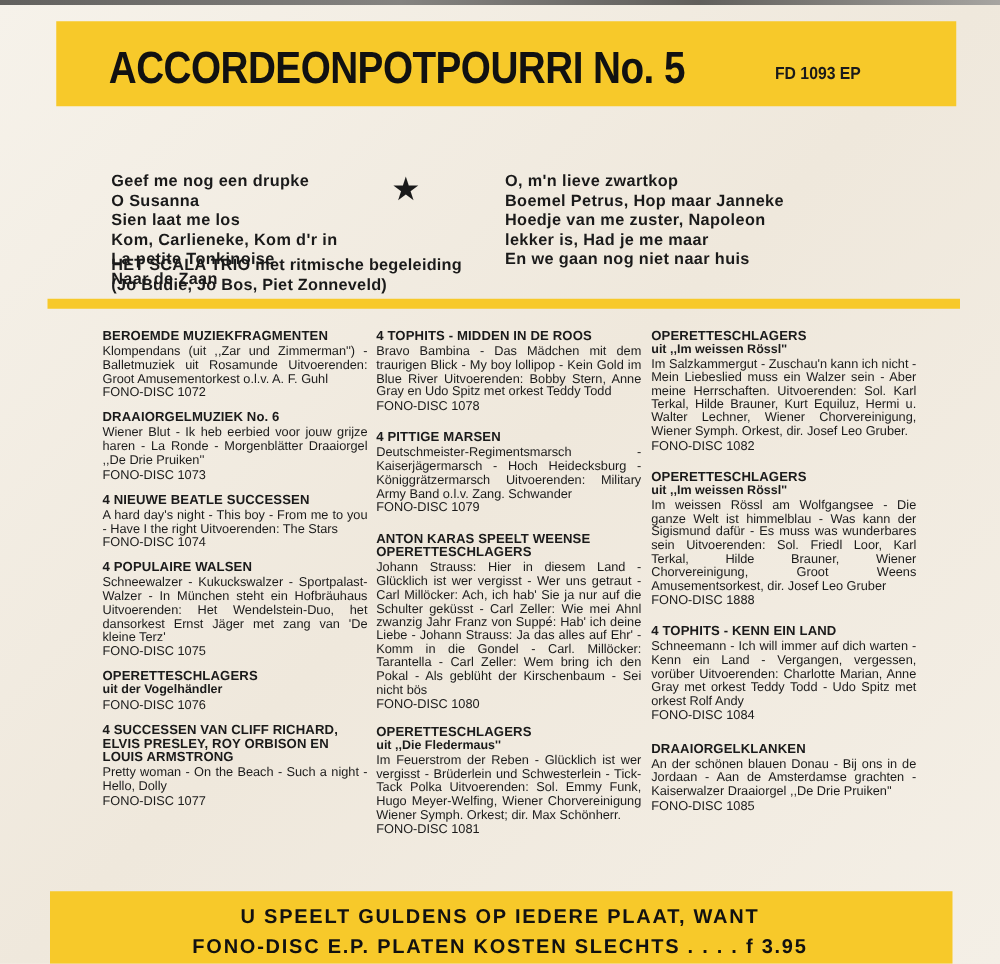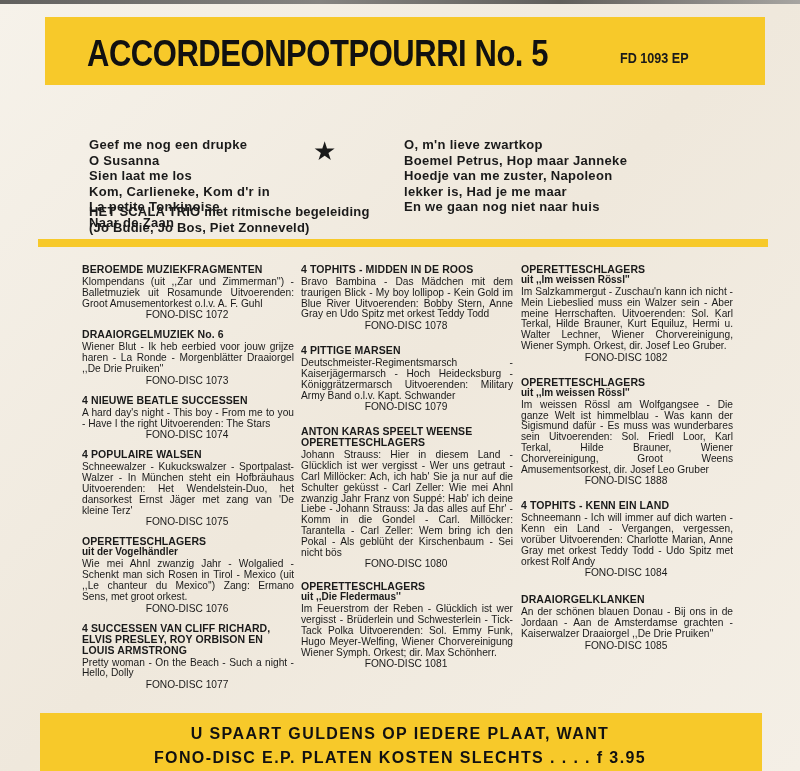--- a/index.html
+++ b/index.html
@@ -55,21 +55,21 @@
     position: absolute; top: 264px; width: 212px;
     font-size: 10.5px; line-height: 10.8px;
   }
   .col.c1 { left: 82px; }
   .col.c2 { left: 301px; }
   .col.c3 { left: 521px; }
   .entry { margin-bottom: 9px; }
   .entry-title { font-weight: bold; font-size: 10.5px; line-height: 11px; margin-bottom: 2px; letter-spacing: 0.1px; }
   .entry-sub { font-weight: bold; font-size: 10px; line-height: 10px; margin-top: -2px; margin-bottom: 2px; }
   .entry-body { text-align: justify; font-size: 10.2px; line-height: 10.8px; }
-  .entry-disc { text-align: center; font-size: 10.2px; line-height: 11px; padding-right: 2px; }
+  .entry-disc { text-align: left; font-size: 10.2px; line-height: 11px; padding-right: 2px; }
   .bottom-banner {
     position: absolute; left: 40px; top: 713px; width: 722px; height: 58px;
     background: #f7c92a;
   }
   .promo {
     position: absolute; left: 0; width: 800px; text-align: center;
     font-weight: bold; font-size: 16px; letter-spacing: 1.4px; color: #111;
   }
   .promo.l1 { top: 725px; }
   .promo.l2 { top: 749px; }
@@ -127,39 +127,38 @@
     <div class="entry-disc">FONO-DISC 1074</div>
   </div>
   <div class="entry">
     <div class="entry-title">4 POPULAIRE WALSEN</div>
     <div class="entry-body">Schneewalzer - Kukuckswalzer - Sportpalast-Walzer - In München steht ein Hofbräuhaus Uitvoerenden: Het Wendelstein-Duo, het dansorkest Ernst Jäger met zang van 'De kleine Terz'</div>
     <div class="entry-disc">FONO-DISC 1075</div>
   </div>
   <div class="entry">
     <div class="entry-title">OPERETTESCHLAGERS</div>
     <div class="entry-sub">uit der Vogelhändler</div>
-    <div class="entry-body">Wie mei Ahnl zwanzig Jahr - Wolgalied - Schenkt man sich Rosen in Tirol - Mexico (uit ,,Le chanteur du Mexico'') Zang: Ermano Sens, met groot orkest.</div>
     <div class="entry-disc">FONO-DISC 1076</div>
   </div>
   <div class="entry">
     <div class="entry-title">4 SUCCESSEN VAN CLIFF RICHARD, ELVIS PRESLEY, ROY ORBISON EN LOUIS ARMSTRONG</div>
     <div class="entry-body">Pretty woman - On the Beach - Such a night - Hello, Dolly</div>
     <div class="entry-disc">FONO-DISC 1077</div>
   </div>
 </div>
 
 <div class="col c2">
   <div class="entry" style="margin-bottom:14px">
     <div class="entry-title">4 TOPHITS - MIDDEN IN DE ROOS</div>
     <div class="entry-body">Bravo Bambina - Das Mädchen mit dem traurigen Blick - My boy lollipop - Kein Gold im Blue River Uitvoerenden: Bobby Stern, Anne Gray en Udo Spitz met orkest Teddy Todd</div>
     <div class="entry-disc">FONO-DISC 1078</div>
   </div>
   <div class="entry" style="margin-bottom:14px">
     <div class="entry-title">4 PITTIGE MARSEN</div>
-    <div class="entry-body">Deutschmeister-Regimentsmarsch - Kaiserjägermarsch - Hoch Heidecksburg - Königgrätzermarsch Uitvoerenden: Military Army Band o.l.v. Kapt. Schwander</div>
+    <div class="entry-body">Deutschmeister-Regimentsmarsch - Kaiserjägermarsch - Hoch Heidecksburg - Königgrätzermarsch Uitvoerenden: Military Army Band o.l.v. Zang. Schwander</div>
     <div class="entry-disc">FONO-DISC 1079</div>
   </div>
   <div class="entry" style="margin-bottom:12px">
     <div class="entry-title">ANTON KARAS SPEELT WEENSE OPERETTESCHLAGERS</div>
     <div class="entry-body">Johann Strauss: Hier in diesem Land - Glücklich ist wer vergisst - Wer uns getraut - Carl Millöcker: Ach, ich hab' Sie ja nur auf die Schulter geküsst - Carl Zeller: Wie mei Ahnl zwanzig Jahr Franz von Suppé: Hab' ich deine Liebe - Johann Strauss: Ja das alles auf Ehr' - Komm in die Gondel - Carl. Millöcker: Tarantella - Carl Zeller: Wem bring ich den Pokal - Als geblüht der Kirschenbaum - Sei nicht bös</div>
     <div class="entry-disc">FONO-DISC 1080</div>
   </div>
   <div class="entry">
     <div class="entry-title">OPERETTESCHLAGERS</div>
     <div class="entry-sub">uit ,,Die Fledermaus''</div>
@@ -187,14 +186,14 @@
     <div class="entry-disc">FONO-DISC 1084</div>
   </div>
   <div class="entry">
     <div class="entry-title">DRAAIORGELKLANKEN</div>
     <div class="entry-body">An der schönen blauen Donau - Bij ons in de Jordaan - Aan de Amsterdamse grachten - Kaiserwalzer Draaiorgel ,,De Drie Pruiken''</div>
     <div class="entry-disc">FONO-DISC 1085</div>
   </div>
 </div>
 
 <div class="bottom-banner"></div>
-<div class="promo l1">U SPAART GULDENS OP IEDERE PLAAT, WANT</div>
+<div class="promo l1">U SPEELT GULDENS OP IEDERE PLAAT, WANT</div>
 <div class="promo l2">FONO-DISC E.P. PLATEN KOSTEN SLECHTS . . . . f 3.95</div>
 
 </body></html>

